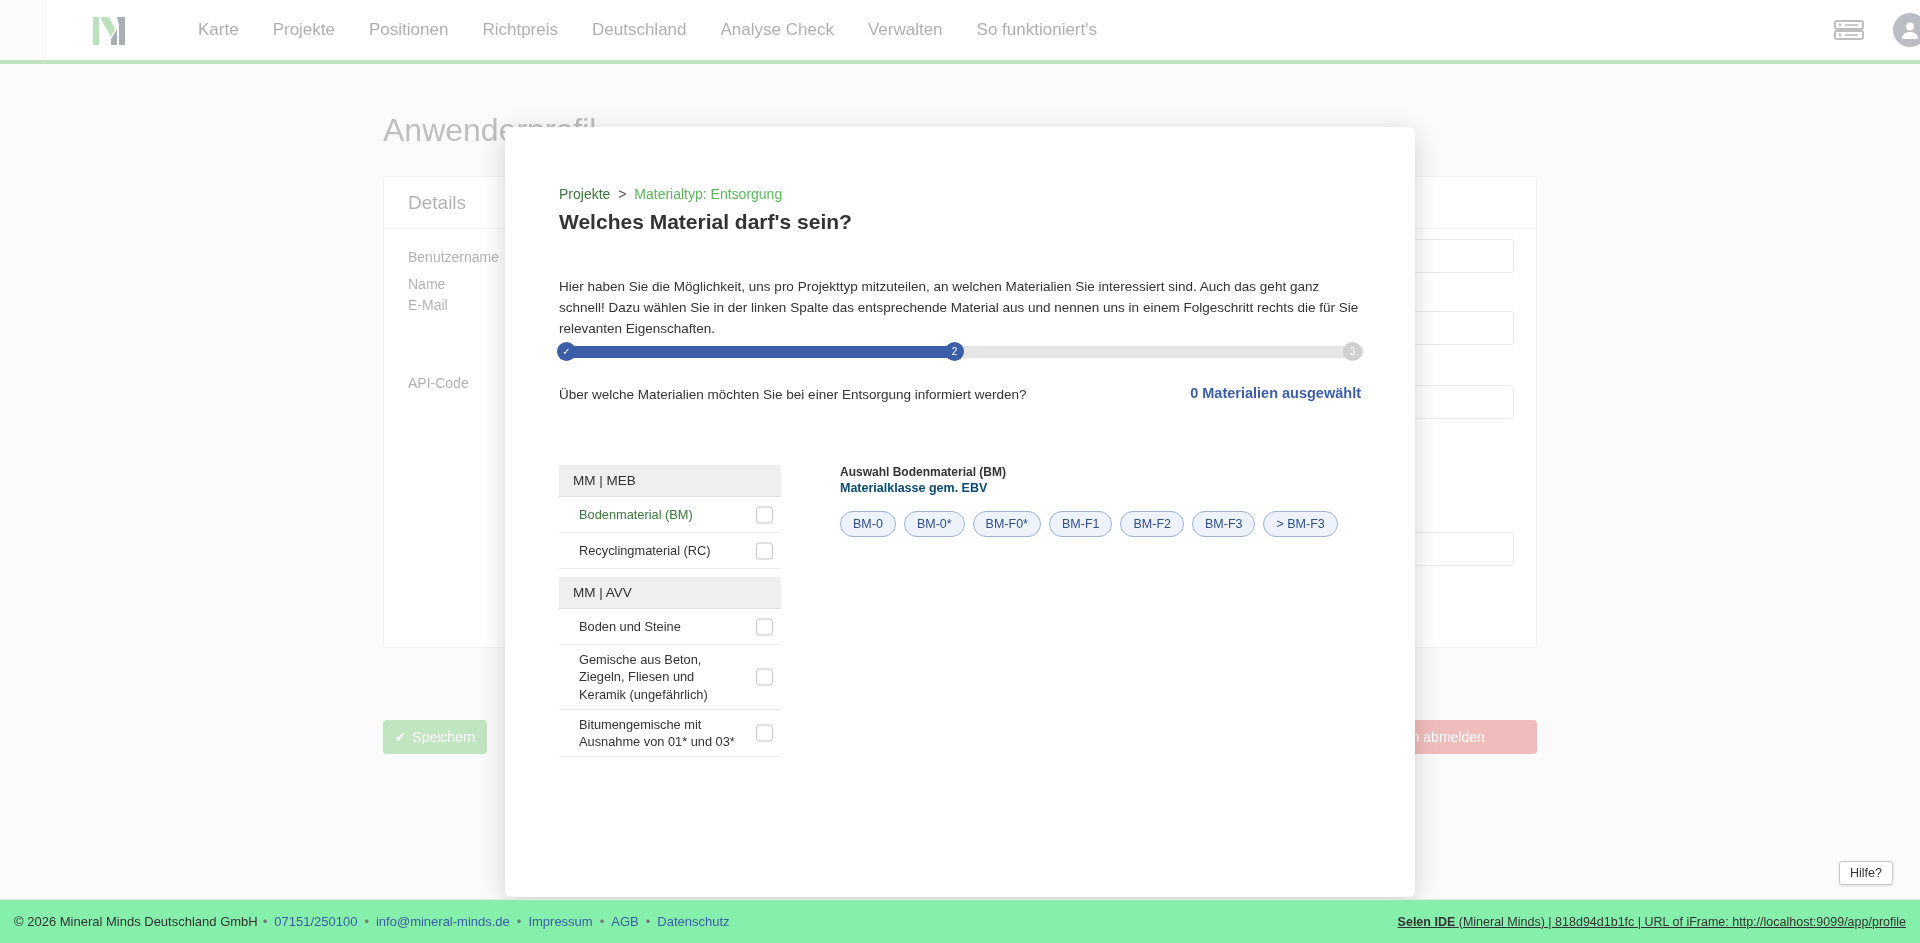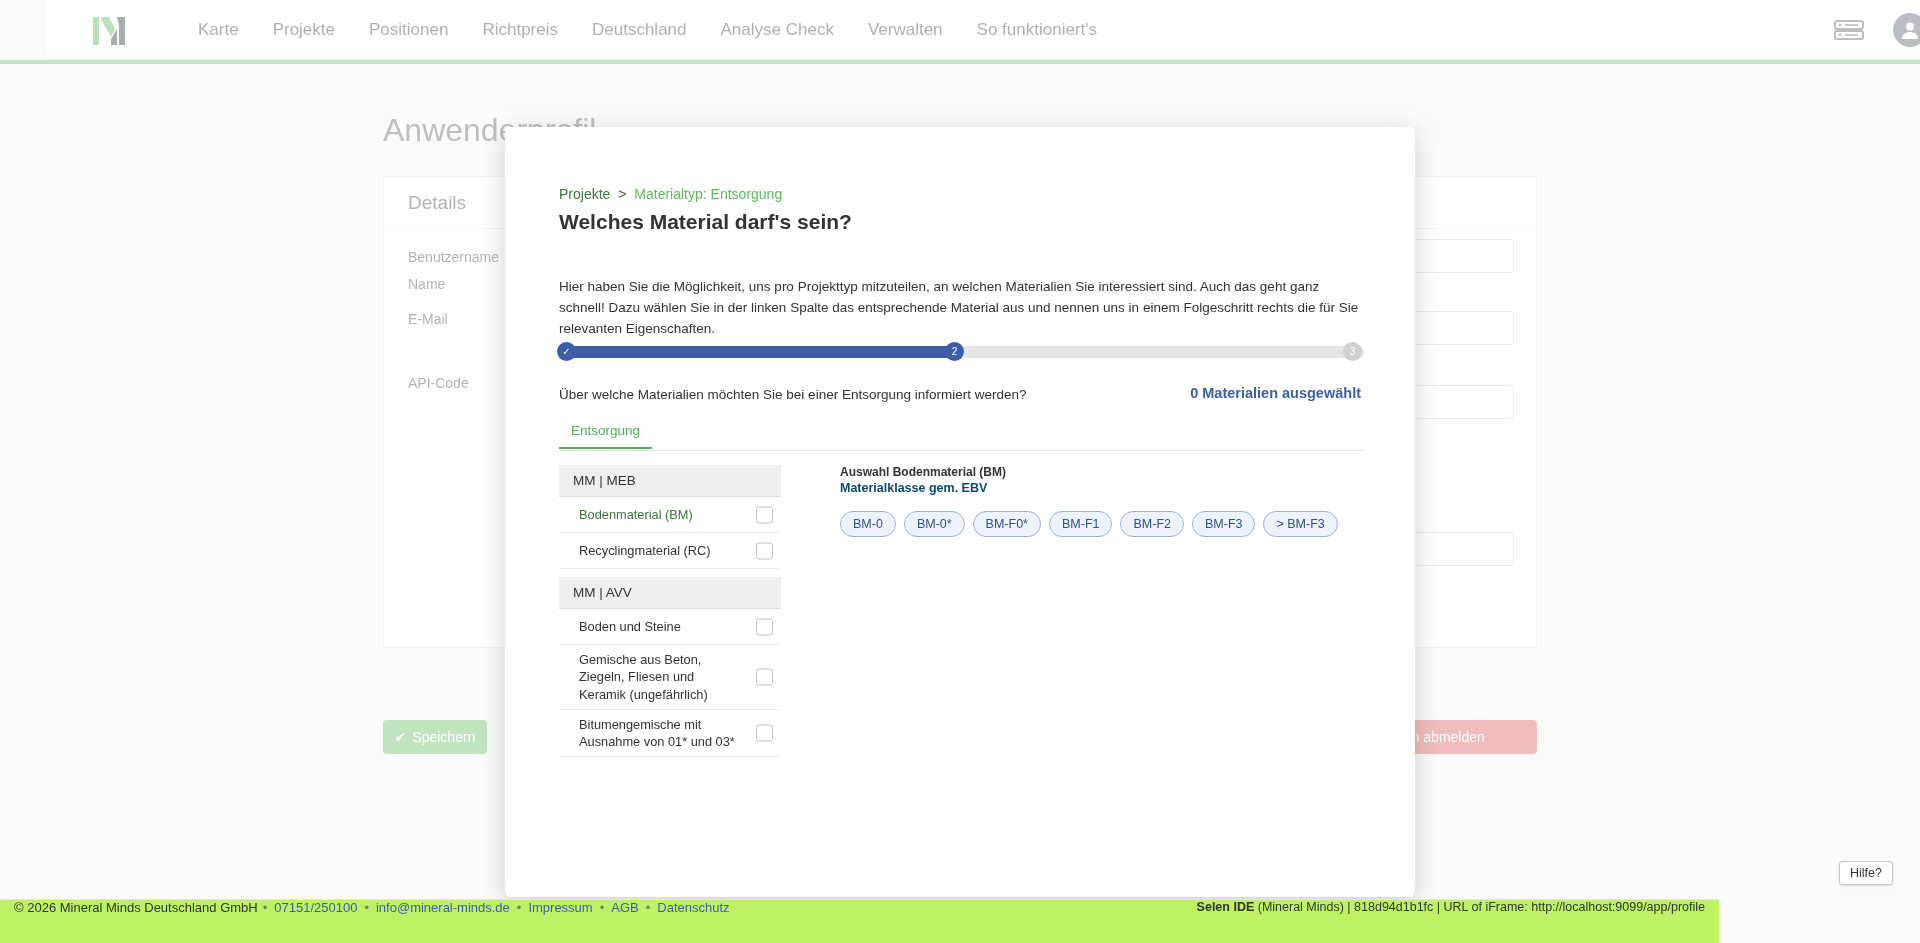--- a/index.html
+++ b/index.html
@@ -143,28 +143,28 @@
   .detail-sub { font-size: 12.5px; font-weight: bold; color: #0c4a6e; margin-top: 2px; }
   .chips { margin-top: 16px; display: flex; flex-wrap: wrap; gap: 8px; }
   .chip {
     border: 1px solid #9fb2d4; color: #2f4f86; background: #eef3fb;
     border-radius: 13px; padding: 5px 12px; font-size: 12.5px; cursor: pointer;
     white-space: nowrap;
   }
 
   
   .footer {
-    position: absolute; left: 0; bottom: 0; width: 1719px; height: 44px;
-    background: #bef264; border-top: 1px solid #e4e4e4; display: flex; align-items: flex-start;
+    position: absolute; left: 0; bottom: 0; width: 1920px; height: 44px;
+    background: #86efac; border-top: 1px solid #e4e4e4; display: flex; align-items: center;
     z-index: 30; font-size: 13px; color: #333;
   }
   .footer-left { margin-left: 14px; display: flex; align-items: center; gap: 0px; }
   .footer-left a { color: #3c5ea8; text-decoration: none; margin: 0 2px; }
   .dot-sep { color: #777; margin: 0 5px; }
-  .footer-right { margin-left: auto; margin-right: 14px; font-size: 12.5px; color: #333; }
+  .footer-right { margin-left: auto; margin-right: 14px; font-size: 12.5px; color: #333; text-decoration: underline; }
   .footer-right b { font-weight: bold; }
 
   .help-tip {
     position: absolute; right: 27px; bottom: 58px; background: #fff;
     border: 1px solid #c9c9c9; border-radius: 3px; padding: 4px 10px;
     font-size: 12.5px; color: #333; z-index: 31; cursor: pointer;
     box-shadow: 0 1px 3px rgba(0,0,0,0.12);
   }
 </style>
 </head>
@@ -213,21 +213,21 @@
   <div class="green-bar"></div>
 
   <div class="bg-content">
     <div class="bg-title">Anwenderprofil</div>
     <div class="panel">
       <div class="panel-head">Details</div>
       <div class="form-row" style="top:72px;">Benutzername</div>
       <div class="bg-field" style="left:700px; top:62px; width:430px;"></div>
       <div class="form-row" style="top:99px;">Name</div>
       <div class="bg-field" style="left:700px; top:134px; width:430px;"></div>
-      <div class="form-row" style="top:134px;">E-Mail</div>
+      <div class="form-row" style="top:120px;">E-Mail</div>
       <div class="form-row" style="top:198px;">API-Code</div>
       <div class="bg-apicode" style="left:160px; top:224px;">gau</div>
       <div class="bg-field" style="left:700px; top:208px; width:430px;"></div>
       <div class="bg-field" style="left:700px; top:355px; width:430px;"></div>
     </div>
     <div class="btn-save">
       <span>✔</span>
       <span>Speichern</span>
     </div>
     <div class="btn-delete">
@@ -251,23 +251,20 @@
     <div class="progress">
       <div class="progress-fill"></div>
       <div class="step-dot step-done">✓</div>
       <div class="step-dot step-current">2</div>
       <div class="step-dot step-future">3</div>
     </div>
 
     <div class="q-label">Über welche Materialien möchten Sie bei einer Entsorgung informiert werden?</div>
     <div class="count-label">0 Materialien ausgewählt</div>
 
-    <div class="tabs">
-      <span class="tab">Entsorgung</span>
-    </div>
 
     <div class="list">
       <div class="list-group">MM | MEB</div>
 
       <div class="list-row selected">
         <span>Bodenmaterial (BM)</span>
         <span class="cb"></span>
       </div>
 
       <div class="list-row">

